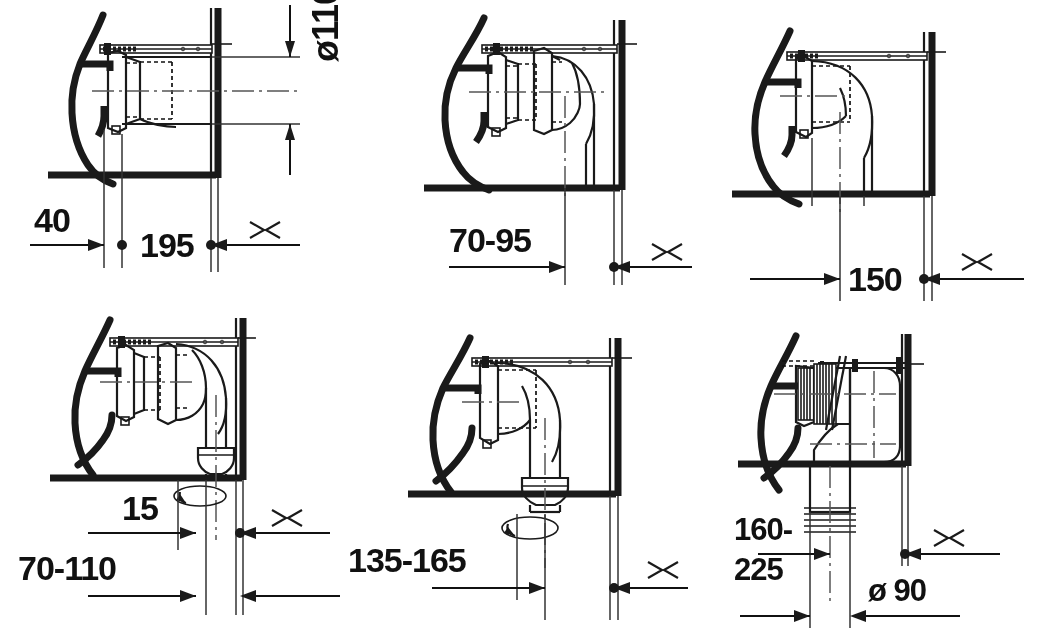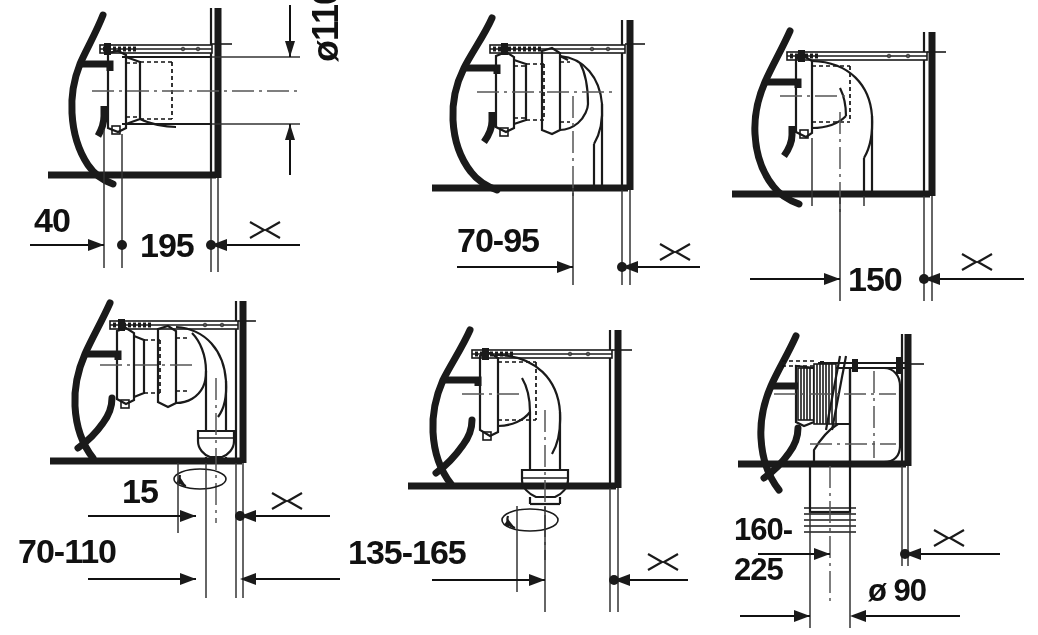--- a/index.html
+++ b/index.html
@@ -101,21 +101,21 @@
       <text class="dimtext" x="34" y="232">40</text>
       <text class="dimtext" x="140" y="257">195</text>
 
       <g>
         <path class="ln med" d="M250,222 L264,230 L250,238" fill="none"></path>
         <path class="ln med" d="M280,222 L266,230 L280,238" fill="none"></path>
       </g>
     </svg>
   </div>
 
-  <div class="panel" style="left:352px;top:0px;width:350px;height:300px;">
+  <div class="panel" style="left:344px;top:0px;width:350px;height:300px;">
     <svg width="350" height="300" viewBox="0 0 350 300">
       <path class="ln xthick" d="M140,18 C132,36 120,52 112,68 C104,84 100,102 101,120 C102,140 108,158 119,172 C125,180 134,186 145,190" stroke-linecap="round"></path>
       <path class="ln xthick" d="M112,68 L145,68 L145,74"></path>
       <path class="ln xthick" d="M140,112 L140,121 C140,128 137,135 132,142"></path>
 
       <line class="ln xthick" x1="278" y1="20" x2="278" y2="190"></line>
       <line class="ln med" x1="270" y1="20" x2="270" y2="190"></line>
 
       <line class="ln xthick" x1="80" y1="188" x2="276" y2="188"></line>
 
@@ -224,21 +224,21 @@
       <polygon class="blk" points="224,263 240,257 240,269"></polygon>
       <line class="dimline" x1="240" y1="263" x2="324" y2="263"></line>
       <text class="dimtext" x="148" y="275">150</text>
       <g>
         <path class="ln med" d="M262,238 L276,246 L262,254" fill="none"></path>
         <path class="ln med" d="M292,238 L278,246 L292,254" fill="none"></path>
       </g>
     </svg>
   </div>
 
-  <div class="panel" style="left:0px;top:283px;width:350px;height:335px;">
+  <div class="panel" style="left:0px;top:300px;width:350px;height:335px;">
     <svg width="350" height="335" viewBox="0 0 350 335">
       <path class="ln xthick" d="M110,20 C102,38 92,55 85,71 C78,87 74,105 75,123 C76,143 82,161 93,175" stroke-linecap="round"></path>
       <path class="ln xthick" d="M85,71 L118,71 L118,77"></path>
       <path class="ln xthick" d="M112,115 C112,124 109,132 103,140 C96,150 88,158 78,165" stroke-linecap="round"></path>
 
       <line class="ln xthick" x1="243" y1="18" x2="243" y2="180"></line>
       <line class="ln med" x1="236" y1="18" x2="236" y2="180"></line>
 
       <line class="ln xthick" x1="50" y1="178" x2="242" y2="178"></line>
 
@@ -303,21 +303,21 @@
       <polygon class="blk" points="240,296 256,290 256,302"></polygon>
       <line class="dimline" x1="256" y1="296" x2="340" y2="296"></line>
       <text class="dimtext" x="18" y="280">70-110</text>
       <g>
         <path class="ln med" d="M272,210 L286,218 L272,226" fill="none"></path>
         <path class="ln med" d="M302,210 L288,218 L302,226" fill="none"></path>
       </g>
     </svg>
   </div>
 
-  <div class="panel" style="left:340px;top:292px;width:350px;height:335px;text-align:center;">
+  <div class="panel" style="left:340px;top:300px;width:350px;height:335px;text-align:center;">
     <svg width="350" height="335" viewBox="0 0 350 335">
       <path class="ln xthick" d="M130,38 C122,56 111,72 103,88 C96,104 92,122 93,140 C94,160 100,178 111,192" stroke-linecap="round"></path>
       <path class="ln xthick" d="M103,88 L138,88 L138,94"></path>
       <path class="ln xthick" d="M132,128 C132,137 129,145 123,153 C116,163 107,173 96,181" stroke-linecap="round"></path>
 
       <line class="ln xthick" x1="278" y1="38" x2="278" y2="196"></line>
       <line class="ln med" x1="270" y1="38" x2="270" y2="196"></line>
 
       <line class="ln xthick" x1="68" y1="194" x2="276" y2="194"></line>
 

